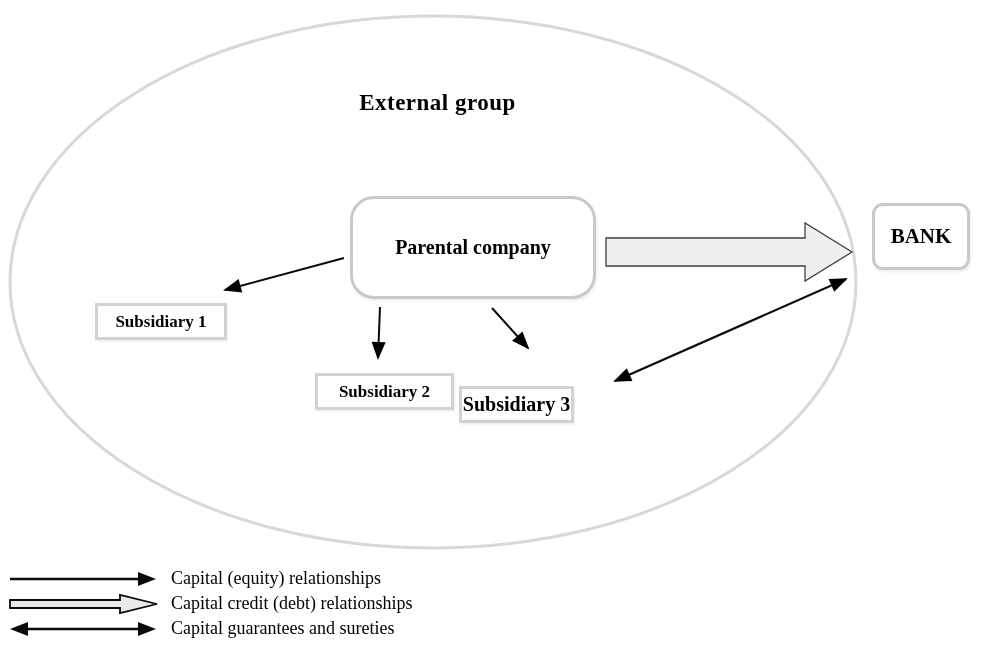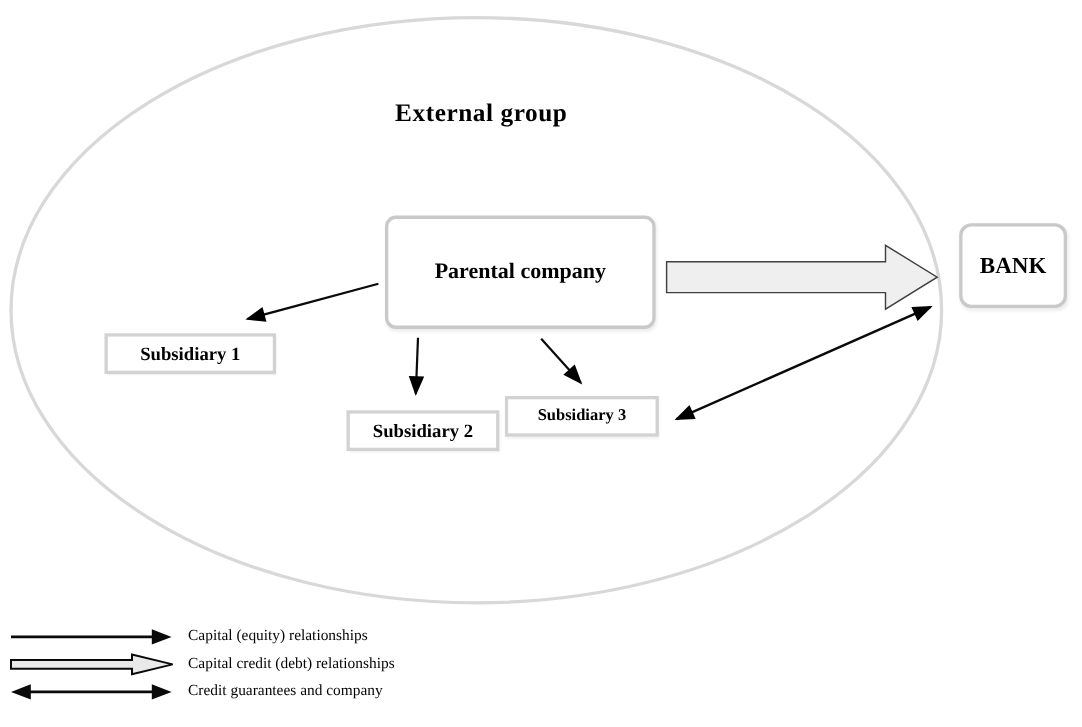--- a/index.html
+++ b/index.html
@@ -15,50 +15,50 @@
   .node{
     position:absolute;
     background:#ffffff;
     display:flex;align-items:center;justify-content:center;
     font-weight:bold;
     text-align:center;
     box-sizing:border-box;
   }
   .node.rounded{
     border:3px solid #c9c9c9;
-    border-radius:10px;
+    border-radius:24px;
     box-shadow:1px 2px 3px rgba(0,0,0,0.07);
   }
   .node.square{
     border:3px solid #d2d2d2;
     box-shadow:1px 2px 2px rgba(0,0,0,0.06);
   }
   #node-parent{left:350px;top:196px;width:246px;height:103px;font-size:20px;}
-  #node-bank{left:872px;top:203px;width:98px;height:77px;font-size:21px;border-radius:11px;}
-  #node-sub1{left:95px;top:303px;width:156px;height:37px;font-size:17px;}
+  #node-bank{left:872px;top:203px;width:98px;height:67px;font-size:21px;border-radius:11px;}
+  #node-sub1{left:95px;top:303px;width:132px;height:37px;font-size:17px;}
   #node-sub2{left:291px;top:373px;width:139px;height:37px;font-size:17px;margin-left:24px;}
-  #node-sub3{left:459px;top:360px;width:140px;height:37px;font-size:15px;}
+  #node-sub3{left:459px;top:386px;width:115px;height:37px;font-size:20px;}
   .diagram-title{
     position:absolute;
     left:330px;top:90px;width:215px;
     text-align:center;
     font-size:23px;font-weight:bold;
     letter-spacing:0.5px;
   }
   .legend{
     position:absolute;left:8px;top:566px;width:480px;
   }
   .legend-row{
     display:flex;align-items:center;
     height:25px;
   }
   .legend-sym{flex:0 0 152px;display:block;}
   .legend-label{
     margin-left:11px;
-    font-size:14px;
+    font-size:18px;
     white-space:nowrap;
   }
 </style>
 </head>
 <body>
 
 <div class="stage">
 
   <svg class="layer" width="984" height="661" viewBox="0 0 984 661">
     <defs>
@@ -115,17 +115,17 @@
       </svg>
       <span class="legend-label">Capital credit (debt) relationships</span>
     </div>
 
     <div class="legend-row">
       <svg class="legend-sym" width="152" height="24" viewBox="0 0 152 24">
         <line x1="19" y1="12" x2="132" y2="12" stroke="#0a0a0a" stroke-width="2.4"></line>
         <polygon points="20,5 2,12 20,19" fill="#0a0a0a"></polygon>
         <polygon points="130,5 148,12 130,19" fill="#0a0a0a"></polygon>
       </svg>
-      <span class="legend-label">Credit guarantees and company</span>
+      <span class="legend-label">Capital guarantees and sureties</span>
     </div>
 
   </div>
 </div>
 
 </body></html>

